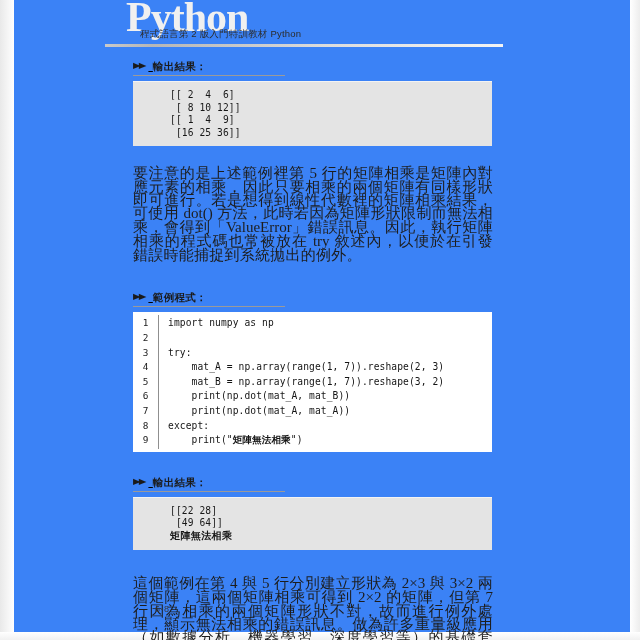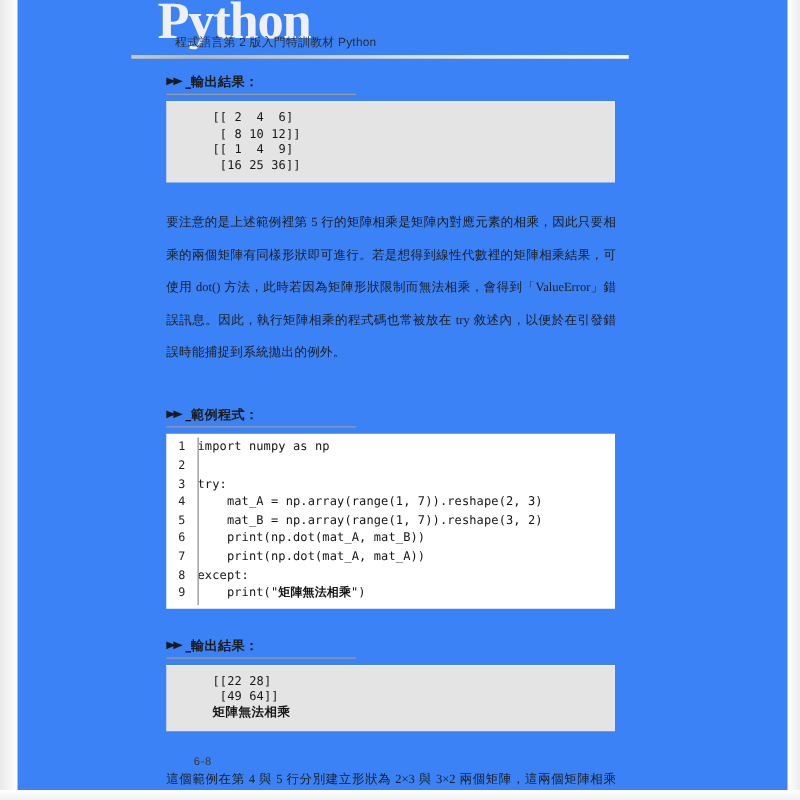--- a/index.html
+++ b/index.html
@@ -105,22 +105,22 @@
   }
   .outblock .ln.cjk {
     font-family:"Liberation Sans","DejaVu Sans",sans-serif;
     font-weight:700;
     font-size:10px;
     letter-spacing:0.4px;
   }
 
   
   .para {
-    font-size:10px;
-    line-height:26px;
+    font-size:15px;
+    line-height:13px;
     color:#1d1d1d;
     text-align:justify;
     letter-spacing:0.25px;
     margin:0;
     width:360px;
     word-break:break-all;
   }
   .para .lat {
     font-family:"Liberation Serif","DejaVu Serif",serif;
     letter-spacing:0;
@@ -137,20 +137,21 @@
     position:absolute; left:25px; top:3px; bottom:3px;
     width:1px; background:#8f8f8f;
   }
   .code-row { display:flex; height:14.6px; align-items:center; }
   .code-row .num {
     width:25px; text-align:center;
     font-family:"DejaVu Sans Mono","Liberation Mono",monospace;
     font-size:9.4px; color:#222; line-height:14.6px;
   }
   .code-row .src {
+    padding-left:10px;
     font-family:"DejaVu Sans Mono","Liberation Mono",monospace;
     font-size:9.6px; color:#141414; white-space:pre;
     line-height:14.6px; letter-spacing:0.1px;
   }
   .code-row .src .cjk {
     font-family:"Liberation Sans","DejaVu Sans",sans-serif;
     font-weight:700;
   }
 
   

